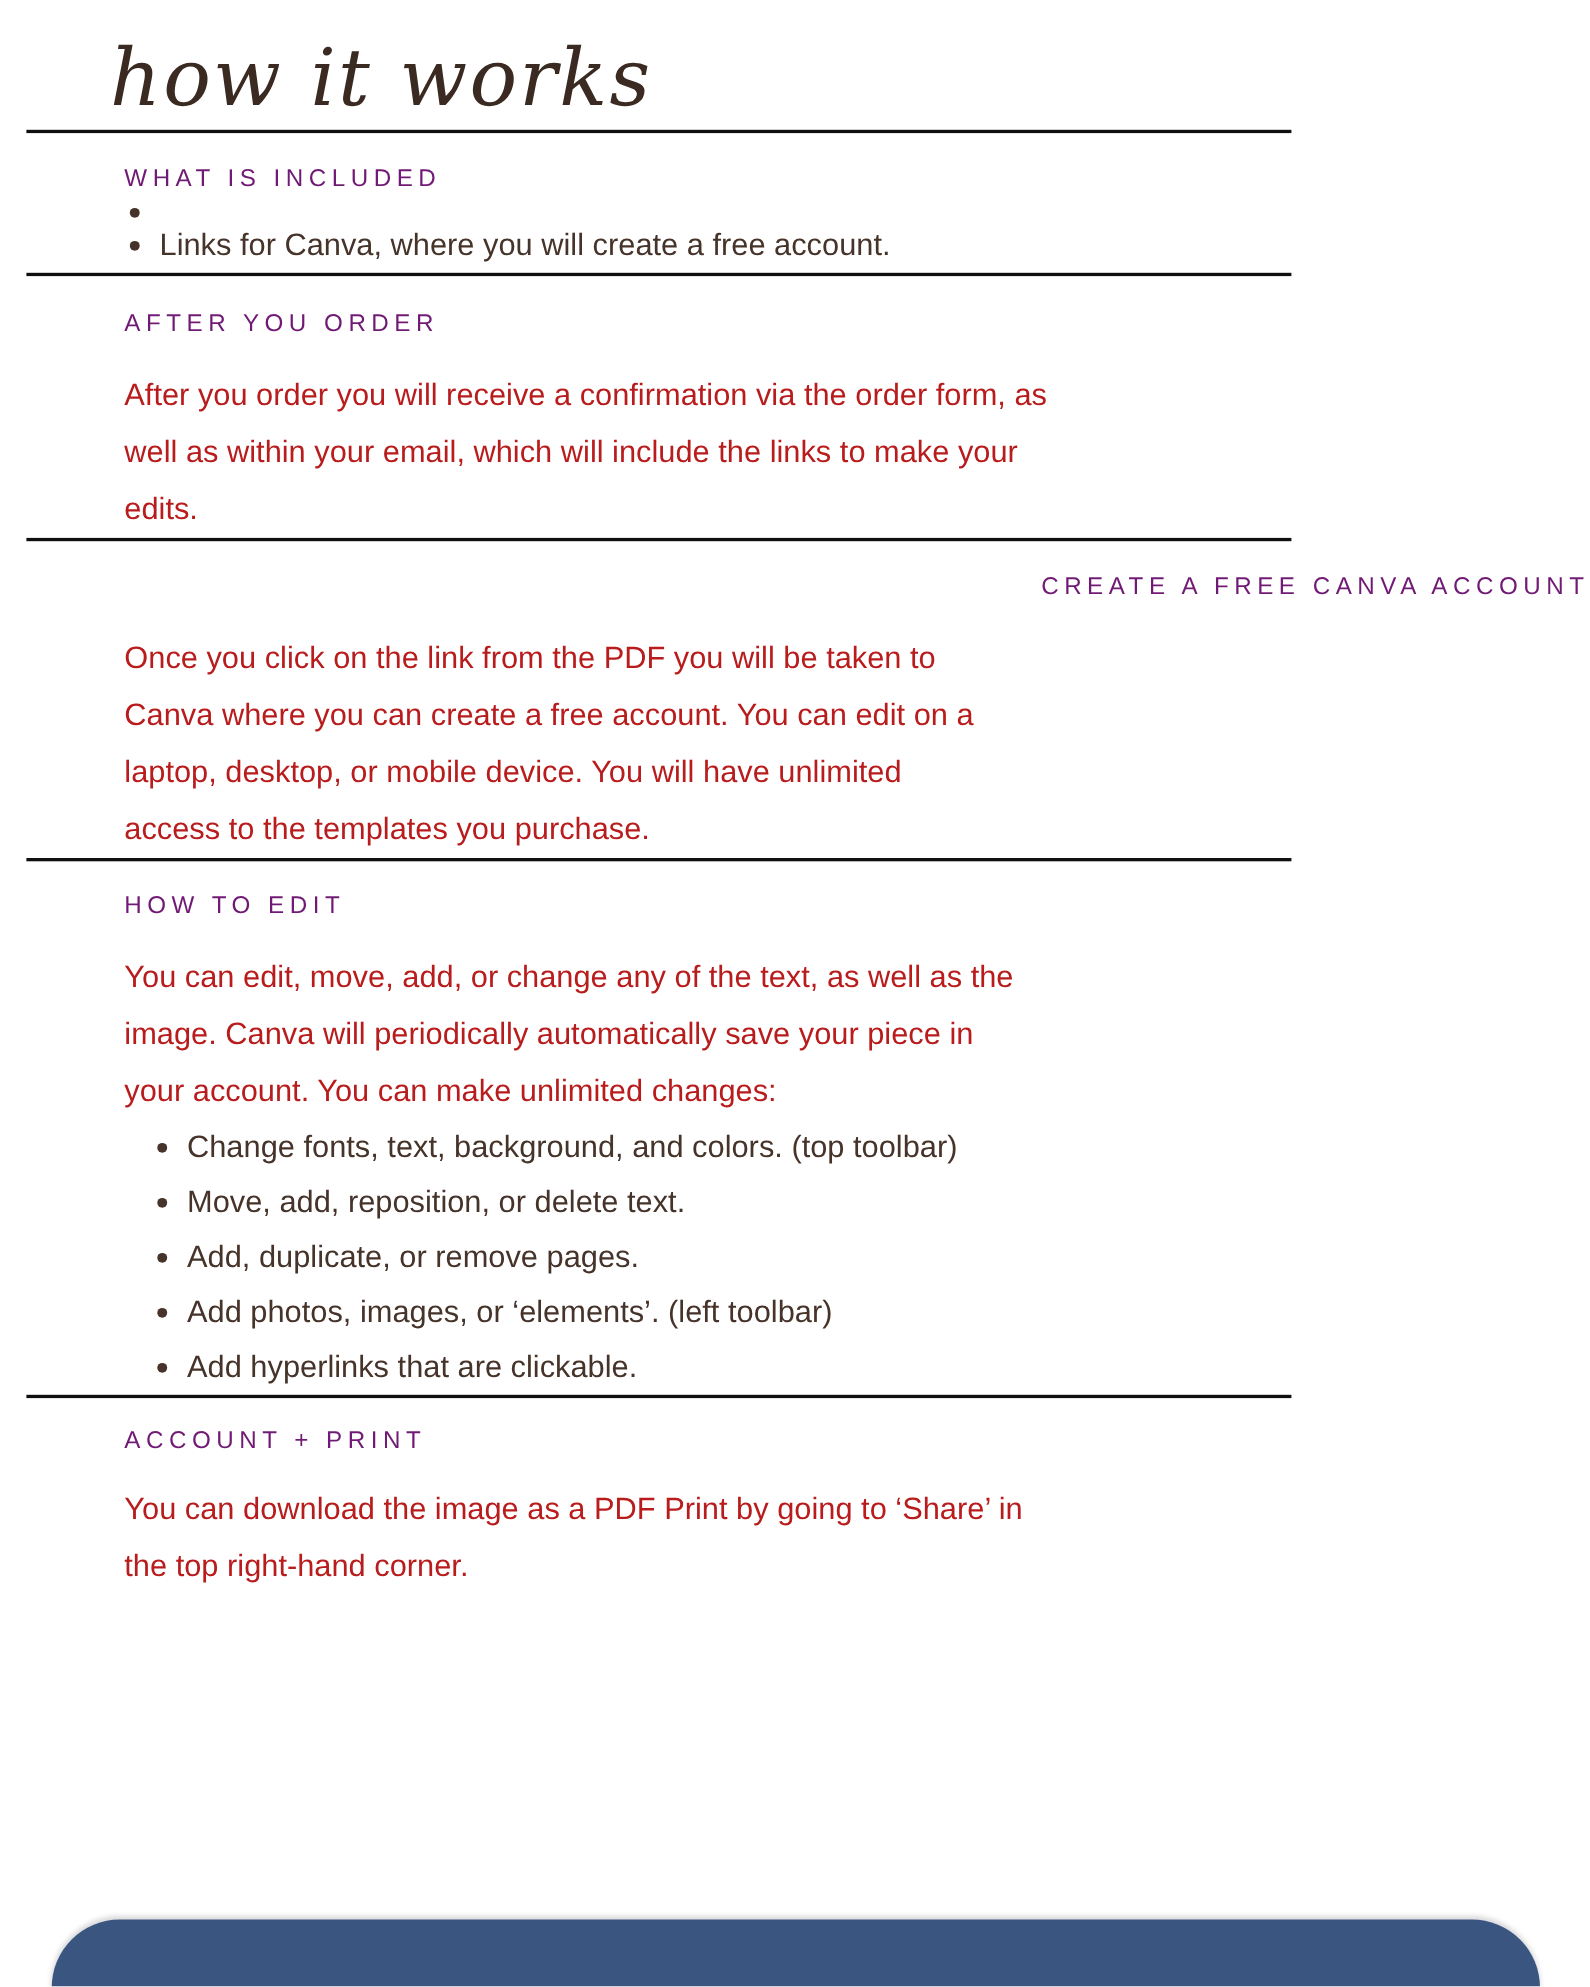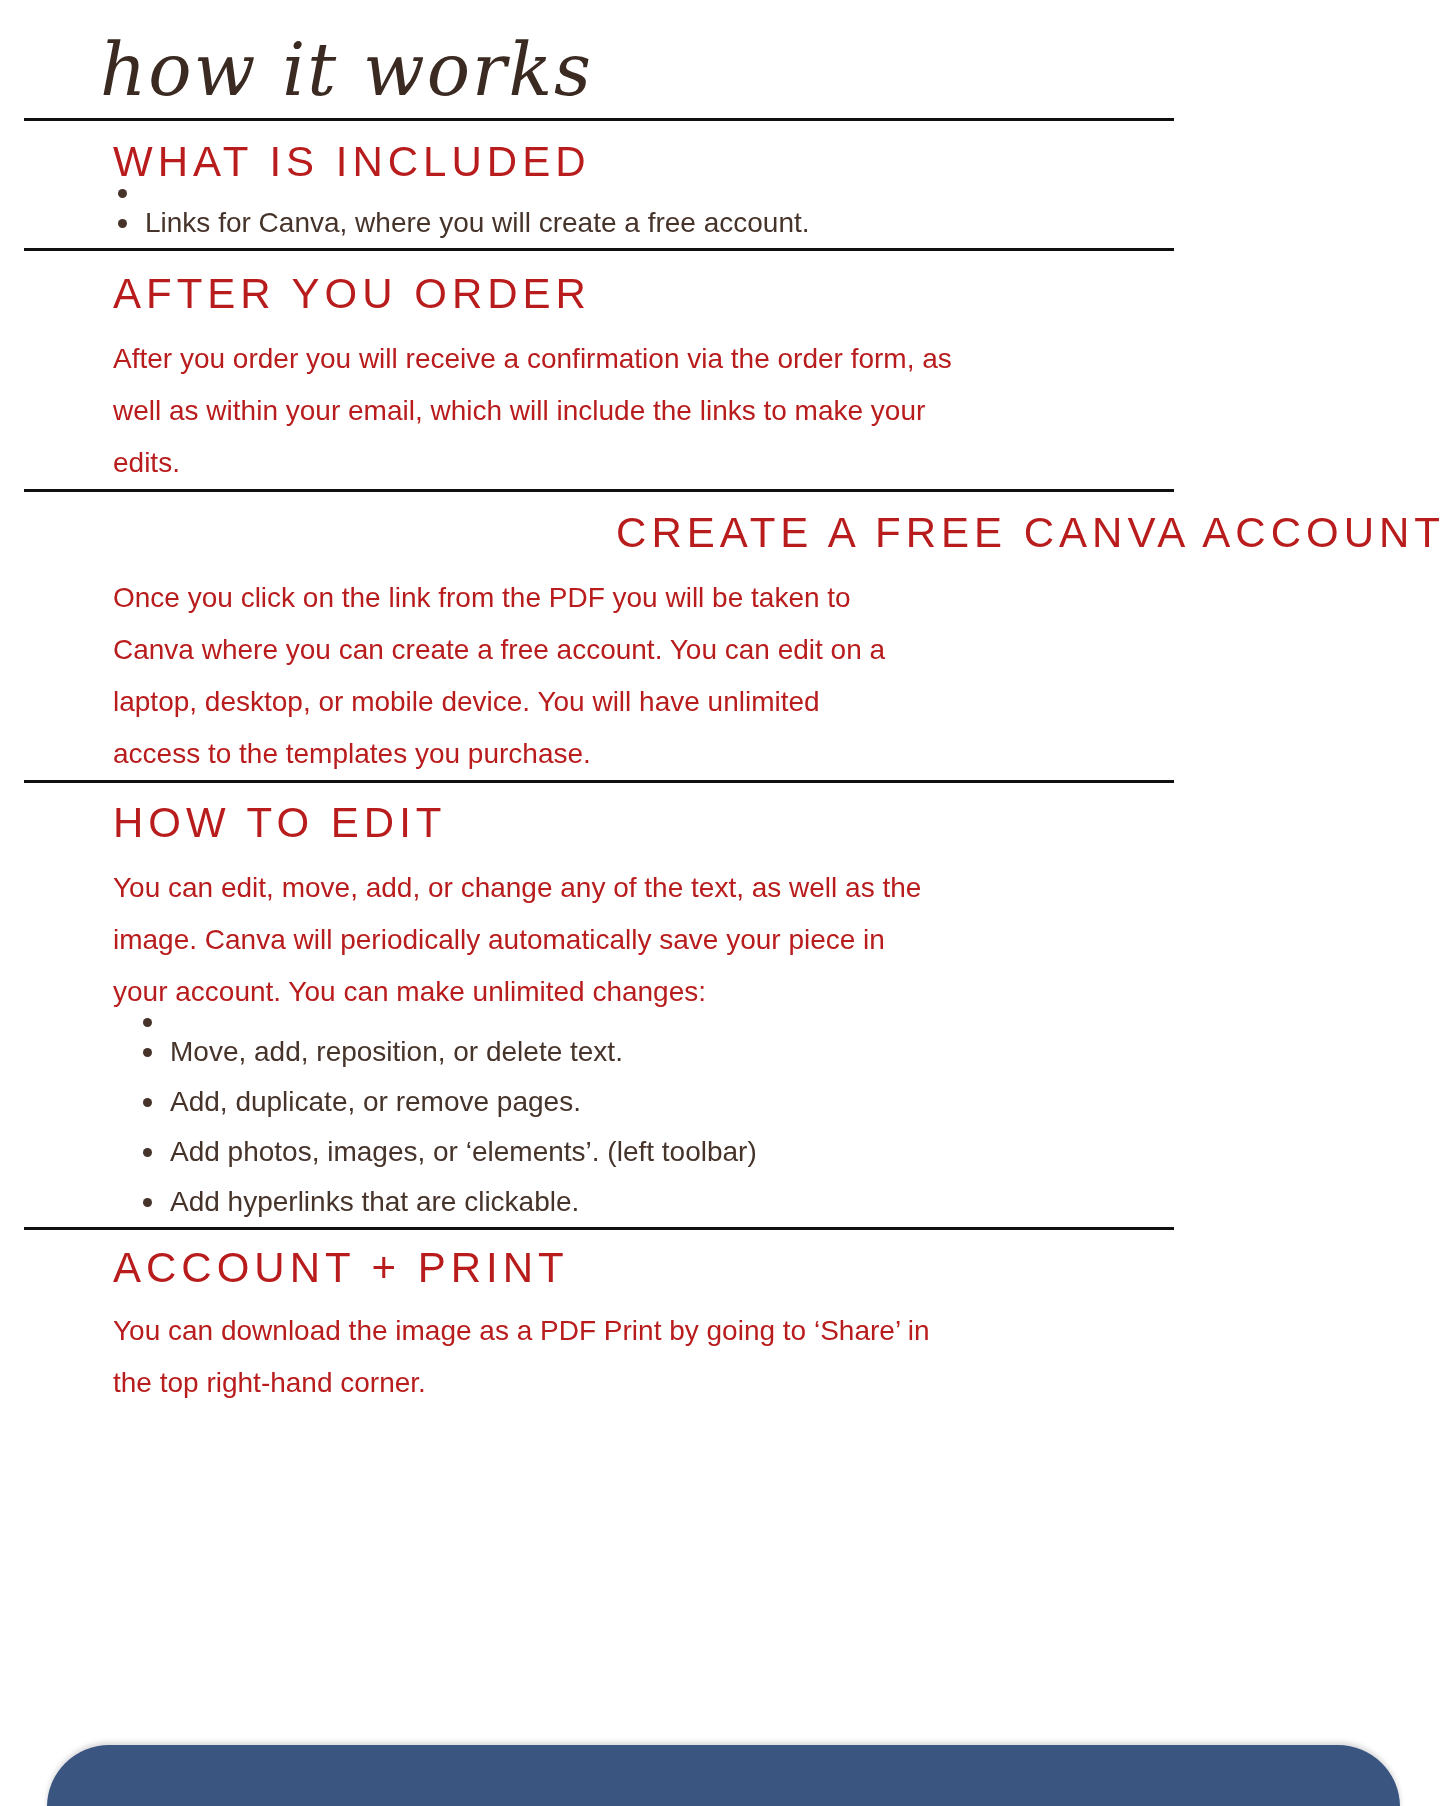--- a/index.html
+++ b/index.html
@@ -31,25 +31,25 @@
     margin: 0 0 0 24px;
   }
   .hr1 { margin-top: 34px; }
   .hr2 { margin-top: 96px; }
   .hr3 { margin-top: 50px; }
   .hr4 { margin-top: 32px; }
   .hr5 { margin-top: 33px; }
   section { padding-left: 113px; }
   .section-heading {
     margin: 0;
-    font-size: 42px;
+    font-size: 22px;
     line-height: 38px;
     font-weight: normal;
     letter-spacing: 5px;
-    color: #b91c1c;
+    color: #701a75;
   }
   .s1 .section-heading { margin-top: 22px; }
   .s2 .section-heading { margin-top: 24px; }
   .s3 .section-heading { margin-top: 22px; text-align: right; }
   .s4 .section-heading { margin-top: 21px; }
   .s5 .section-heading { margin-top: 19px; }
   .body-text {
     margin: 0;
     font-size: 28px;
     line-height: 52px;
@@ -138,20 +138,21 @@
   <hr class="divider hr4">
 
   <section class="s4">
     <h2 class="section-heading">HOW TO EDIT</h2>
     <p class="body-text">You can edit, move, add, or change any of the text, as well as the
 image. Canva will periodically automatically save your piece in
 your account. You can make unlimited changes:</p>
     <ul class="bullets">
       <li>
         <span class="dot"></span>
+        <span>Change fonts, text, background, and colors. (top toolbar)</span>
       </li>
       <li>
         <span class="dot"></span>
         <span>Move, add, reposition, or delete text.</span>
       </li>
       <li>
         <span class="dot"></span>
         <span>Add, duplicate, or remove pages.</span>
       </li>
       <li>

